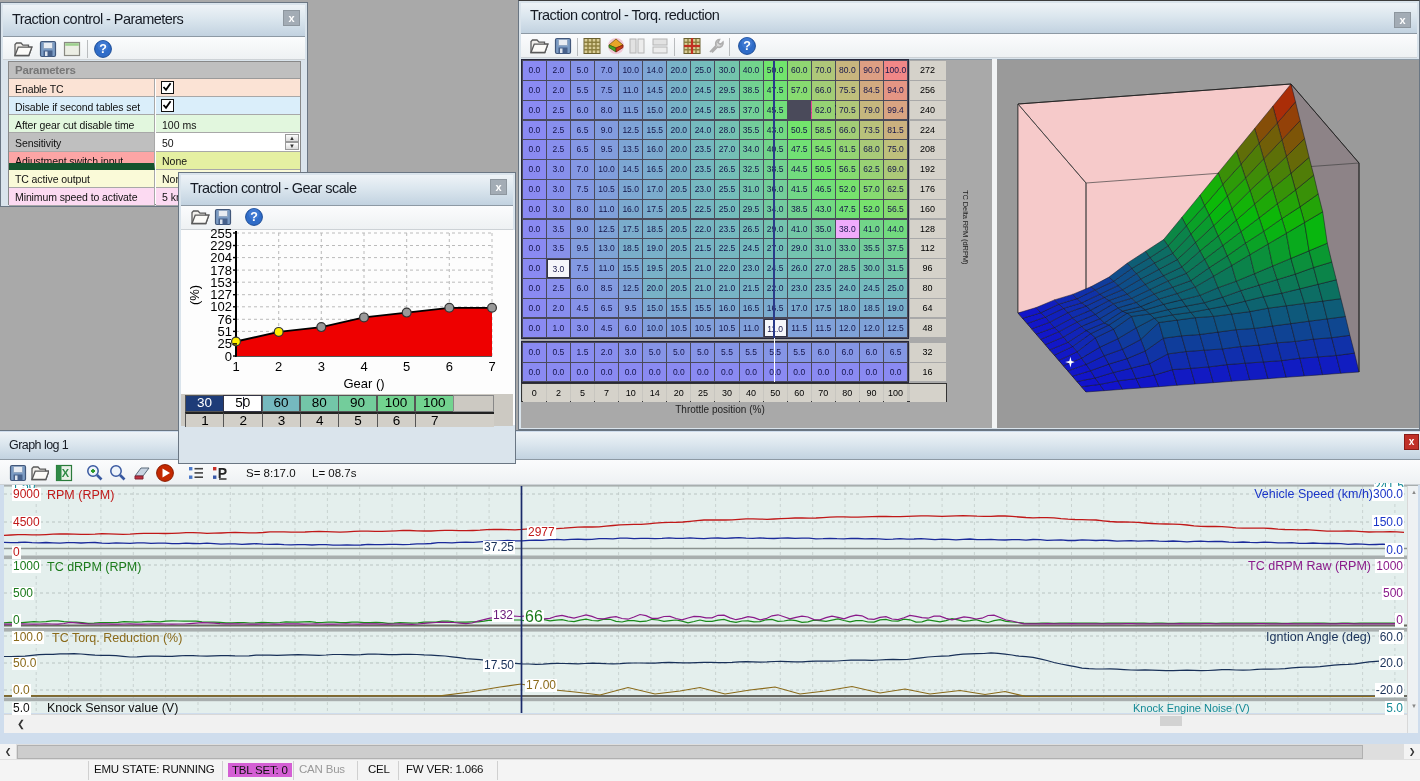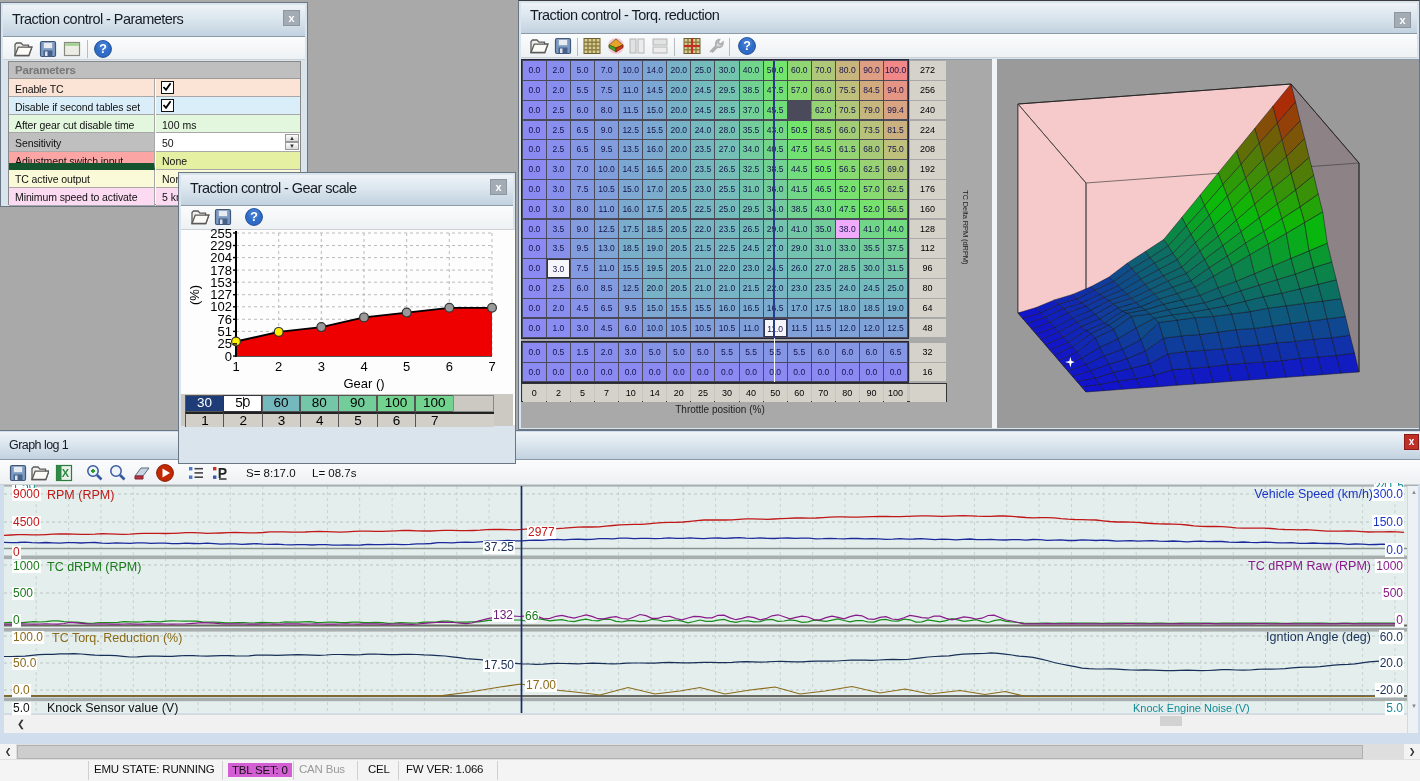--- a/index.html
+++ b/index.html
@@ -919,21 +919,21 @@
 <div class="gl" style="left:1132px;top:631px;width:240px;text-align:right;color:#183058;font-size:12.5px;z-index:6;"><span style="padding:0 1px;">Igntion Angle (deg)</span></div>
 <div class="gl" style="left:1164px;top:631px;width:240px;text-align:right;color:#183058;font-size:12px;z-index:6;"><span style="background:#fff;padding:0 1px;">60.0</span></div>
 <div class="gl" style="left:1164px;top:657px;width:240px;text-align:right;color:#183058;font-size:12px;z-index:6;"><span style="background:#fff;padding:0 1px;">20.0</span></div>
 <div class="gl" style="left:1164px;top:684px;width:240px;text-align:right;color:#183058;font-size:12px;z-index:6;"><span style="background:#fff;padding:0 1px;">-20.0</span></div>
 <div class="gl" style="left:1132px;top:701.5px;width:240px;text-align:left;color:#148a96;font-size:11px;z-index:6;"><span style="padding:0 1px;">Knock Engine Noise (V)</span></div>
 <div class="gl" style="left:1164px;top:701.5px;width:240px;text-align:right;color:#148a96;font-size:12px;z-index:6;"><span style="background:#fff;padding:0 1px;">5.0</span></div>
 <div class="abs" style="left:1340px;top:483px;width:64px;height:5.5px;overflow:hidden;text-align:right;z-index:5;"><div class="chip" style="position:static;display:inline-block;position:relative;top:-7px;color:#148a96;background:#fff;">241.5</div></div>
 <div class="chip" style="left:527px;top:526px;color:#c01818;font-size:12px;z-index:6;padding:0 1px;">2977</div>
 <div class="chip" style="left:483px;top:540.5px;color:#183058;font-size:12px;z-index:6;padding:0 1px;">37.25</div>
 <div class="chip" style="left:492px;top:609px;color:#6a1a7a;font-size:12px;z-index:6;padding:0 1px;">132</div>
-<div class="chip" style="left:524px;top:610px;color:#1a7a1a;font-size:12px;z-index:6;padding:0 1px;border-radius:6px;">66</div>
+<div class="chip" style="left:524px;top:610px;color:#1a7a1a;font-size:16px;z-index:6;padding:0 1px;">66</div>
 <div class="chip" style="left:483px;top:659px;color:#183058;font-size:12px;z-index:6;padding:0 1px;">17.50</div>
 <div class="chip" style="left:525px;top:679px;color:#8a6a1a;font-size:12px;z-index:6;padding:0 1px;">17.00</div>
 <div class="abs" style="left:4px;top:714px;width:1403px;height:19px;background:#f1f1f1;border-top:1px solid #d8d8d8;z-index:5;">
     <div class="abs" style="left:13px;top:3px;font-size:9.5px;color:#333;">❮</div>
     <div class="abs" style="left:1156px;top:1px;width:22px;height:10px;background:#d2d2d2;"></div>
   </div>
 <div class="abs" style="left:1407px;top:486px;width:11px;height:247px;background:#eef1f3;z-index:5;border-left:1px solid #d8d8d8;">
     <div style="position:absolute;left:3px;top:3px;font-size:6px;color:#888;">▲</div>
     <div style="position:absolute;left:3px;bottom:24px;font-size:6px;color:#888;">▼</div>
   </div>

